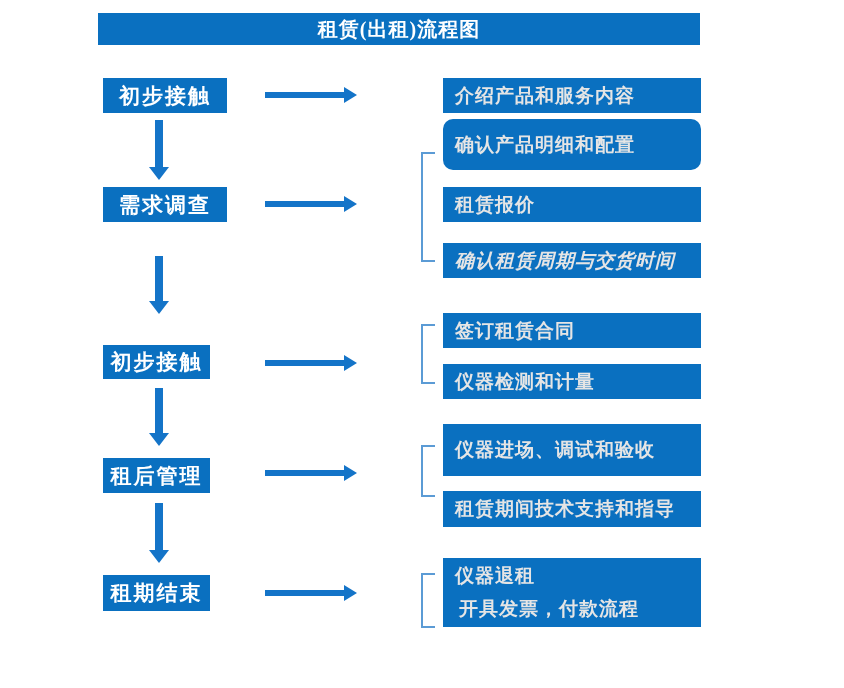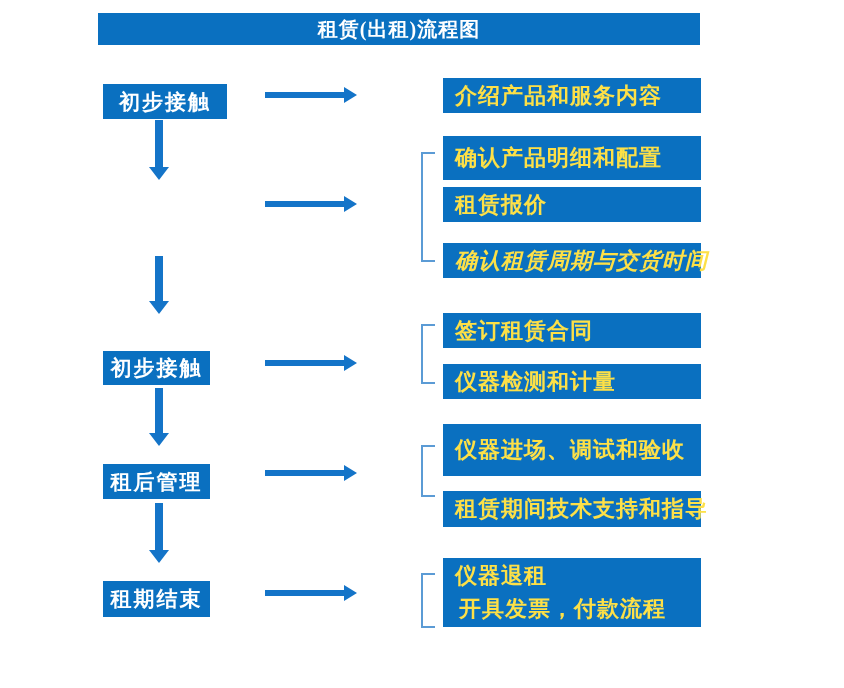--- a/index.html
+++ b/index.html
@@ -26,21 +26,21 @@
   .title-bar .box-label {
     color: #ffffff;
     font-size: 20px;
     font-weight: bold;
     letter-spacing: 1px;
   }
   
   .step-box {
     position: absolute;
     background: var(--box-blue, #0A70C0);
-    display: flex; align-items: center; justify-content: center; margin-top: 6px;
+    display: flex; align-items: center; justify-content: center;
   }
   .step-box .box-label {
     color: #ffffff;
     font-size: 21px;
     font-weight: bold;
     letter-spacing: 2px;
     white-space: nowrap;
   }
   .s-1 { left: 103px; top: 78px;  width: 124px; height: 35px; }
   .s-2 { left: 103px; top: 187px; width: 124px; height: 35px; }
@@ -50,28 +50,28 @@
   
   .detail-box {
     position: absolute;
     left: 443px; width: 258px;
     background: var(--box-blue, #0A70C0);
     display: flex; align-items: center;
     box-sizing: border-box;
     padding-left: 12px;
   }
   .detail-box .box-label {
-    color: #fde047;
-    font-size: 22px;
+    color: #e5e5e5;
+    font-size: 19px;
     font-weight: bold;
     letter-spacing: 1px;
     white-space: nowrap;
   }
   .d-1  { top: 78px;  height: 35px; }
-  .d-2  { top: 136px; height: 44px; }
+  .d-2  { top: 119px; height: 51px; border-radius: 10px; }
   .d-3  { top: 187px; height: 35px; }
   .d-4  { top: 243px; height: 35px; font-style: italic; }
   .d-5  { top: 313px; height: 35px; }
   .d-6  { top: 364px; height: 35px; }
   .d-7  { top: 424px; height: 52px; }
   .d-8  { top: 491px; height: 36px; }
   .d-9  { top: 558px; height: 35px; }
   .d-10 { top: 590px; height: 37px; padding-left: 16px; }
   
   .h-arrow {
@@ -136,20 +136,23 @@
 
 <div class="canvas">
 
   <div class="title-bar">
     <span class="box-label">租赁(出租)流程图</span>
   </div>
 
   <div class="step-box s-1">
     <span class="box-label">初步接触</span>
   </div>
+  <div class="step-box s-2">
+    <span class="box-label">需求调查</span>
+  </div>
   <div class="step-box s-3">
     <span class="box-label">初步接触</span>
   </div>
   <div class="step-box s-4">
     <span class="box-label">租后管理</span>
   </div>
   <div class="step-box s-5">
     <span class="box-label">租期结束</span>
   </div>
 

